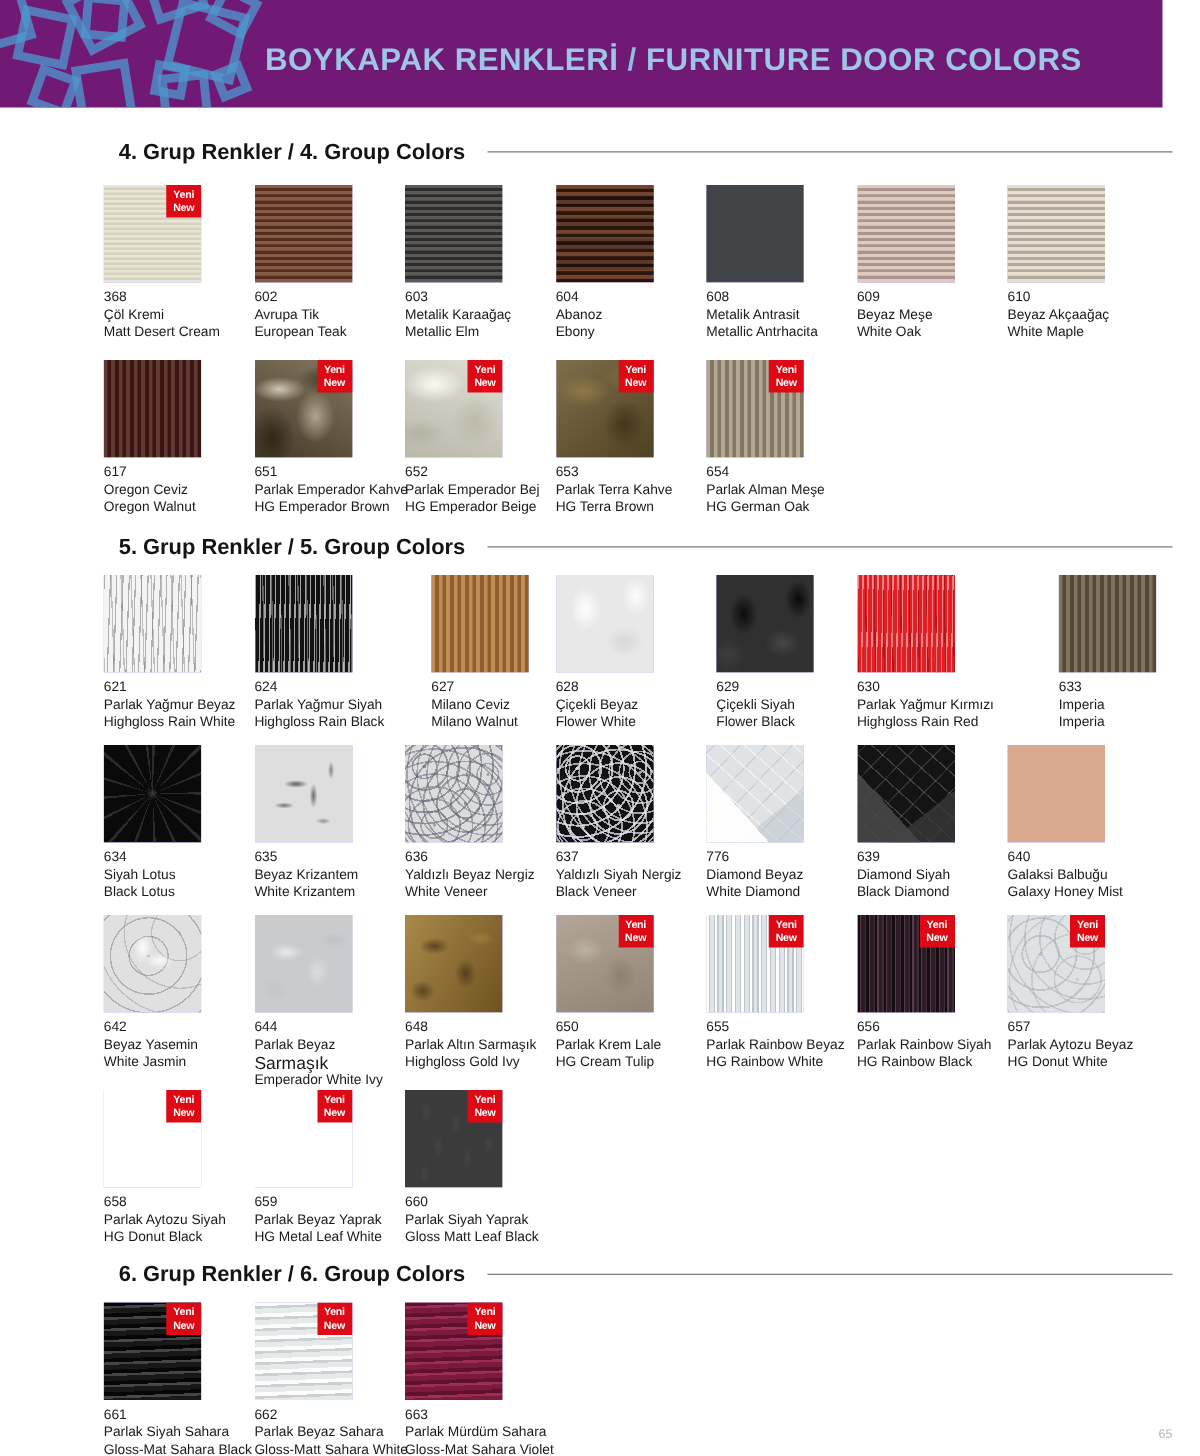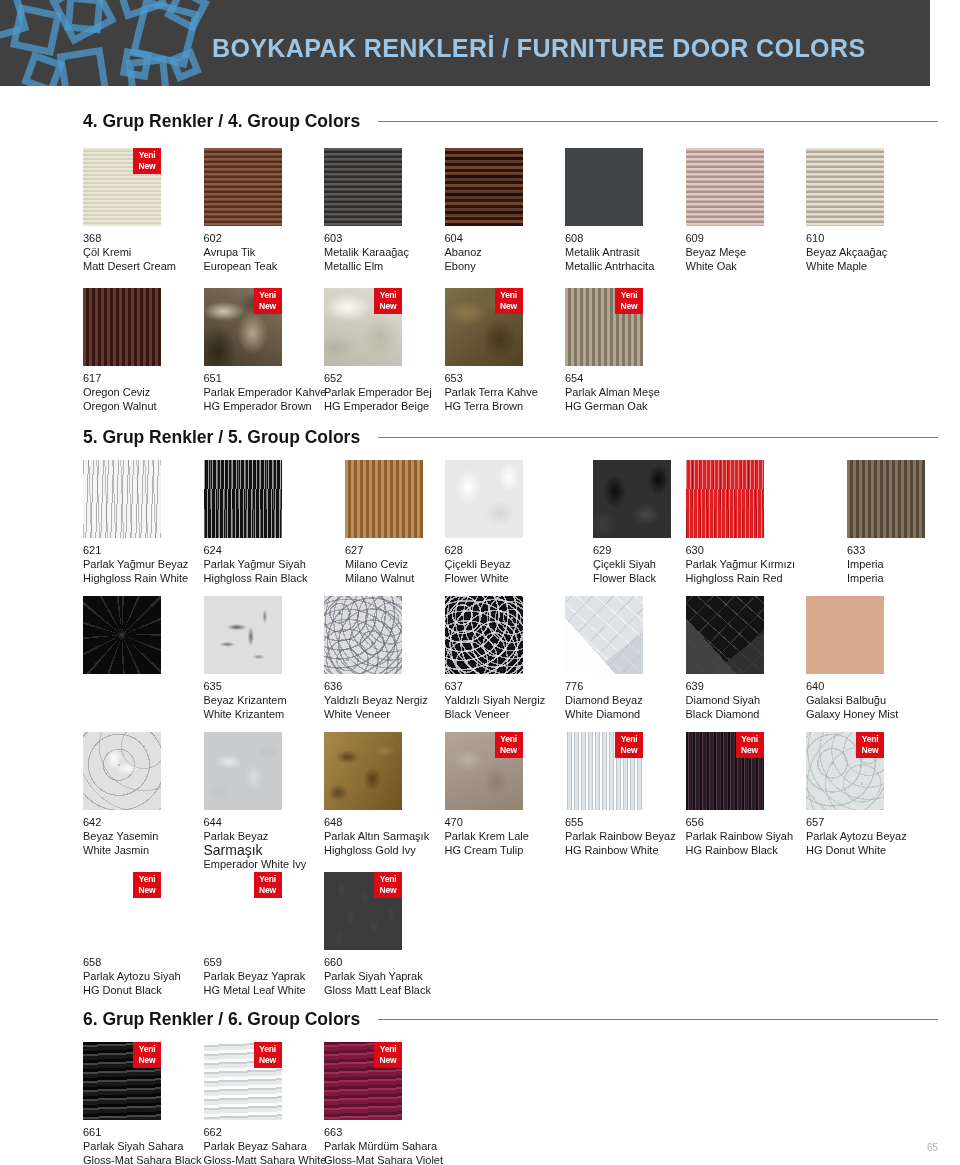--- a/index.html
+++ b/index.html
@@ -10,37 +10,37 @@
     background:#ffffff;
     font-family:"Liberation Sans", sans-serif;
     position:relative;
     overflow:hidden;
     color:#1a1a1a;
   }
 
   
   .banner{
     position:absolute; left:0; top:0; width:930px; height:86px;
-    background:#404040; overflow:hidden;
+    background:#701a75; overflow:hidden;
   }
   .banner .deco{
     position:absolute; border:7px solid #4d9bd0; opacity:.75;
   }
   .banner-title{
     position:absolute; left:212px; top:34px;
     font-size:25px; font-weight:bold; letter-spacing:.4px;
     color:#9dc6e6; white-space:nowrap;
     text-shadow:0 1px 0 rgba(0,0,0,.04);
   }
   .banner-title .sep{ color:#8fbde1; font-weight:bold; }
 
   
   .section-head{
     position:absolute; left:0; width:960px; height:26px;
-    display:flex; align-items:center;
+    display:flex; align-items:center;padding-left:12px;
   }
   .section-head .stitle{
     font-size:17.5px; font-weight:bold; color:#141414;
     white-space:nowrap; margin-left:83px;
   }
   .section-head .srule{
     flex:1 1 auto; height:1px; background:#7b7b7b;
     margin-left:18px; margin-right:22px;
   }
 
@@ -291,21 +291,21 @@
       <div class="cell" style="left: 444.5px;">
         <div class="chip">
           <div class="tex" style="background: radial-gradient(18px 26px at 30% 35%, rgba(255, 255, 255, 0.95), rgba(0, 0, 0, 0) 70%), radial-gradient(22px 18px at 70% 68%, rgba(200, 200, 200, 0.5), rgba(0, 0, 0, 0) 70%), radial-gradient(16px 22px at 82% 22%, rgba(255, 255, 255, 0.9), rgba(0, 0, 0, 0) 70%) rgb(232, 232, 232);"></div>
         </div>
         <div class="labels">
           <div class="code">628</div>
           <div class="tr">Çiçekli Beyaz</div>
           <div class="en">Flower White</div>
         </div>
       </div>
-      <div class="cell" style="left: 565px; padding-left: 28px;">
+      <div class="cell" style="left: 545px; padding-left: 28px;">
         <div class="chip">
           <div class="tex" style="background: radial-gradient(16px 24px at 28% 40%, rgba(10, 10, 10, 0.95), rgba(0, 0, 0, 0) 70%), radial-gradient(20px 16px at 68% 70%, rgba(90, 90, 90, 0.55), rgba(0, 0, 0, 0) 70%), radial-gradient(15px 22px at 84% 25%, rgba(5, 5, 5, 0.9), rgba(0, 0, 0, 0) 70%), radial-gradient(20px 20px at 12% 82%, rgba(80, 80, 80, 0.4), rgba(0, 0, 0, 0) 70%) rgb(48, 48, 48);"></div>
         </div>
         <div class="labels">
           <div class="code">629</div>
           <div class="tr">Çiçekli Siyah</div>
           <div class="en">Flower Black</div>
         </div>
       </div>
       <div class="cell" style="left: 685.5px;">
@@ -326,20 +326,25 @@
           <div class="code">633</div>
           <div class="tr">Imperia</div>
           <div class="en">Imperia</div>
         </div>
       </div>
     </div>
     <div class="row" style="top: 596px;">
       <div class="cell" style="left: 83px;">
         <div class="chip">
           <div class="tex" style="background: repeating-conic-gradient(rgba(70, 70, 70, 0.55) 0deg, rgba(70, 70, 70, 0.55) 3deg, rgba(0, 0, 0, 0) 3deg, rgba(0, 0, 0, 0) 22deg), radial-gradient(6px, rgba(90, 90, 90, 0.6), rgba(0, 0, 0, 0) 80%) rgb(10, 10, 10);"></div>
+        </div>
+        <div class="labels">
+          <div class="code">634</div>
+          <div class="tr">Siyah Lotus</div>
+          <div class="en">Black Lotus</div>
         </div>
       </div>
       <div class="cell" style="left: 203.5px;">
         <div class="chip">
           <div class="tex" style="background: radial-gradient(16px 5px at 42% 40%, rgba(60, 60, 60, 0.8), rgba(0, 0, 0, 0) 62%), radial-gradient(5px 16px at 60% 52%, rgba(60, 60, 60, 0.7), rgba(0, 0, 0, 0) 62%), radial-gradient(13px 4px at 30% 62%, rgba(70, 70, 70, 0.7), rgba(0, 0, 0, 0) 62%), radial-gradient(4px 12px at 78% 26%, rgba(70, 70, 70, 0.6), rgba(0, 0, 0, 0) 62%), radial-gradient(10px 4px at 70% 78%, rgba(80, 80, 80, 0.55), rgba(0, 0, 0, 0) 62%) rgb(222, 222, 222);"></div>
         </div>
         <div class="labels">
           <div class="code">635</div>
           <div class="tr">Beyaz Krizantem</div>
           <div class="en">White Krizantem</div>
@@ -430,21 +435,21 @@
       </div>
       <div class="cell" style="left: 444.5px;">
         <div class="chip">
           <div class="tex" style="background: radial-gradient(22px 16px at 30% 36%, rgba(195, 185, 172, 0.75), rgba(0, 0, 0, 0) 68%), radial-gradient(18px 24px at 66% 62%, rgba(120, 108, 92, 0.45), rgba(0, 0, 0, 0) 68%), radial-gradient(24px 14px at 82% 22%, rgba(190, 180, 166, 0.6), rgba(0, 0, 0, 0) 68%), linear-gradient(160deg, rgba(255, 255, 255, 0.15), rgba(0, 0, 0, 0.12)) rgb(166, 150, 133);"></div>
           <div class="badge">
             <span>Yeni</span>
             <span>New</span>
           </div>
         </div>
         <div class="labels">
-          <div class="code">470</div>
+          <div class="code">650</div>
           <div class="tr">Parlak Krem Lale</div>
           <div class="en">HG Cream Tulip</div>
         </div>
       </div>
       <div class="cell" style="left: 565px;">
         <div class="chip">
           <div class="tex" style="background: repeating-linear-gradient(90deg, rgba(255, 255, 255, 0.95) 0px, rgba(255, 255, 255, 0.95) 2px, rgba(170, 180, 190, 0.55) 2px, rgba(170, 180, 190, 0.55) 3px, rgba(225, 230, 235, 0.8) 3px, rgba(225, 230, 235, 0.8) 6px, rgba(150, 162, 175, 0.4) 6px, rgba(150, 162, 175, 0.4) 7px) rgb(215, 220, 224);"></div>
           <div class="badge">
             <span>Yeni</span>
             <span>New</span>

